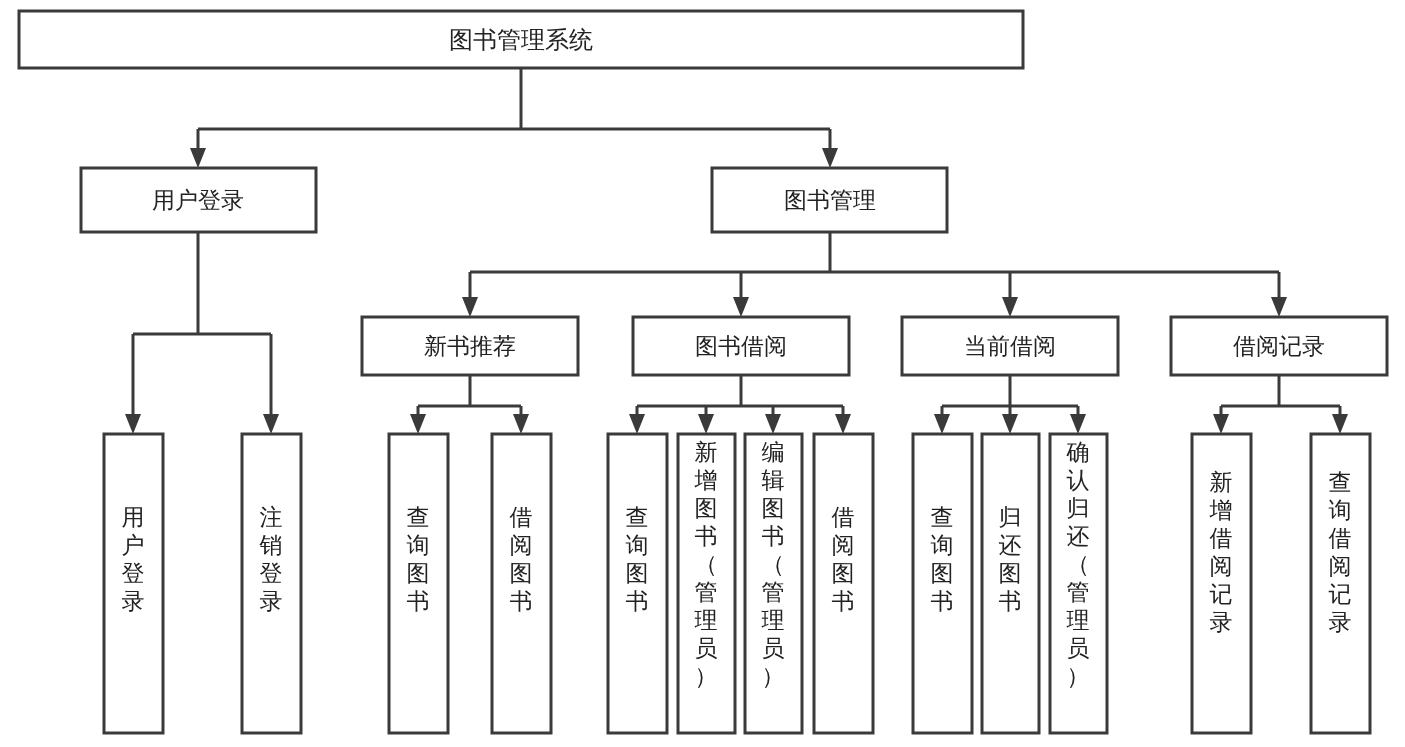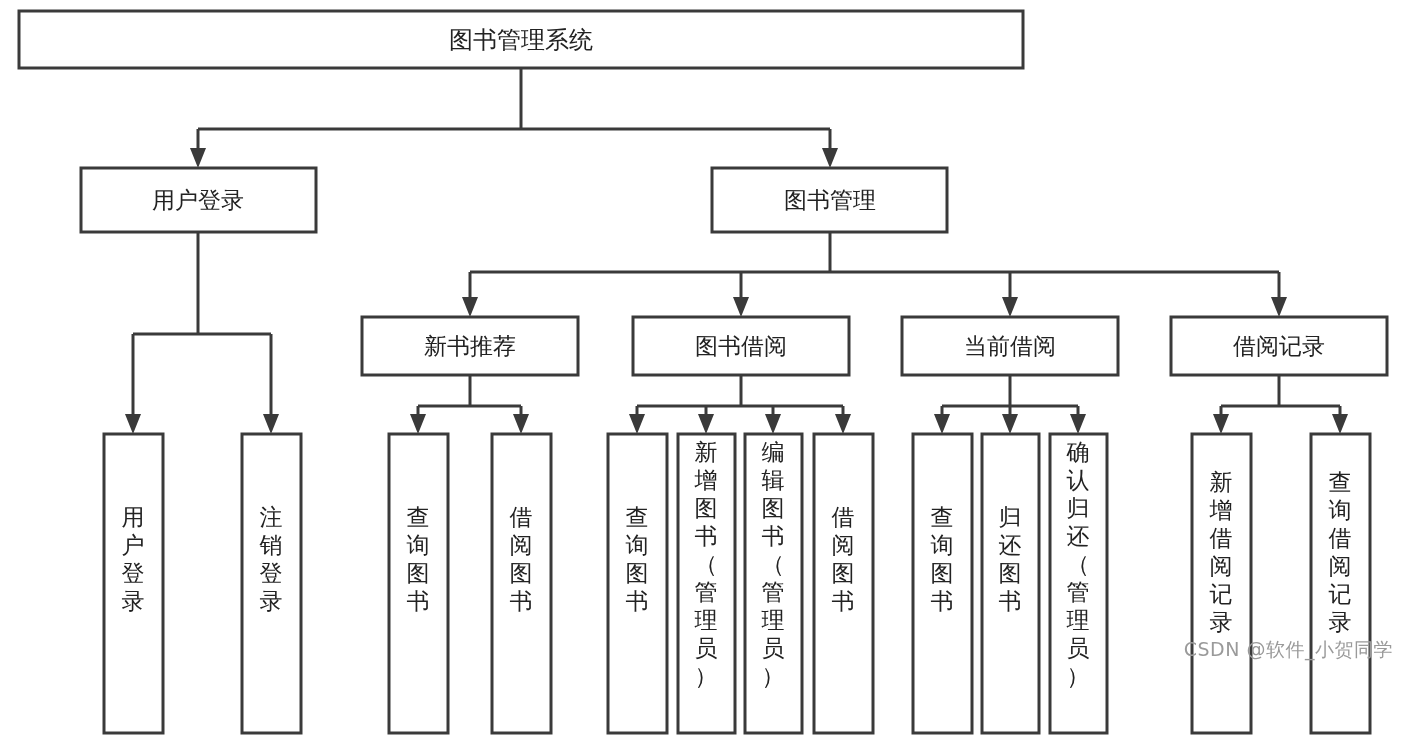--- a/index.html
+++ b/index.html
@@ -242,15 +242,14 @@
       <text class="v-label" x="1221" y="490"><tspan x="1221" dy="0">新</tspan><tspan x="1221" dy="28">增</tspan><tspan x="1221" dy="28">借</tspan><tspan x="1221" dy="28">阅</tspan><tspan x="1221" dy="28">记</tspan><tspan x="1221" dy="28">录</tspan></text>
     </g>
 
     <g>
       <rect class="box-rect" x="1311" y="434" width="59" height="299"></rect>
       <text class="v-label" x="1340" y="490"><tspan x="1340" dy="0">查</tspan><tspan x="1340" dy="28">询</tspan><tspan x="1340" dy="28">借</tspan><tspan x="1340" dy="28">阅</tspan><tspan x="1340" dy="28">记</tspan><tspan x="1340" dy="28">录</tspan></text>
     </g>
 
   </svg>
 
-  <div class="watermark">CSDN @软件_小贺同学</div>
 
 </div>
 
 </body></html>

